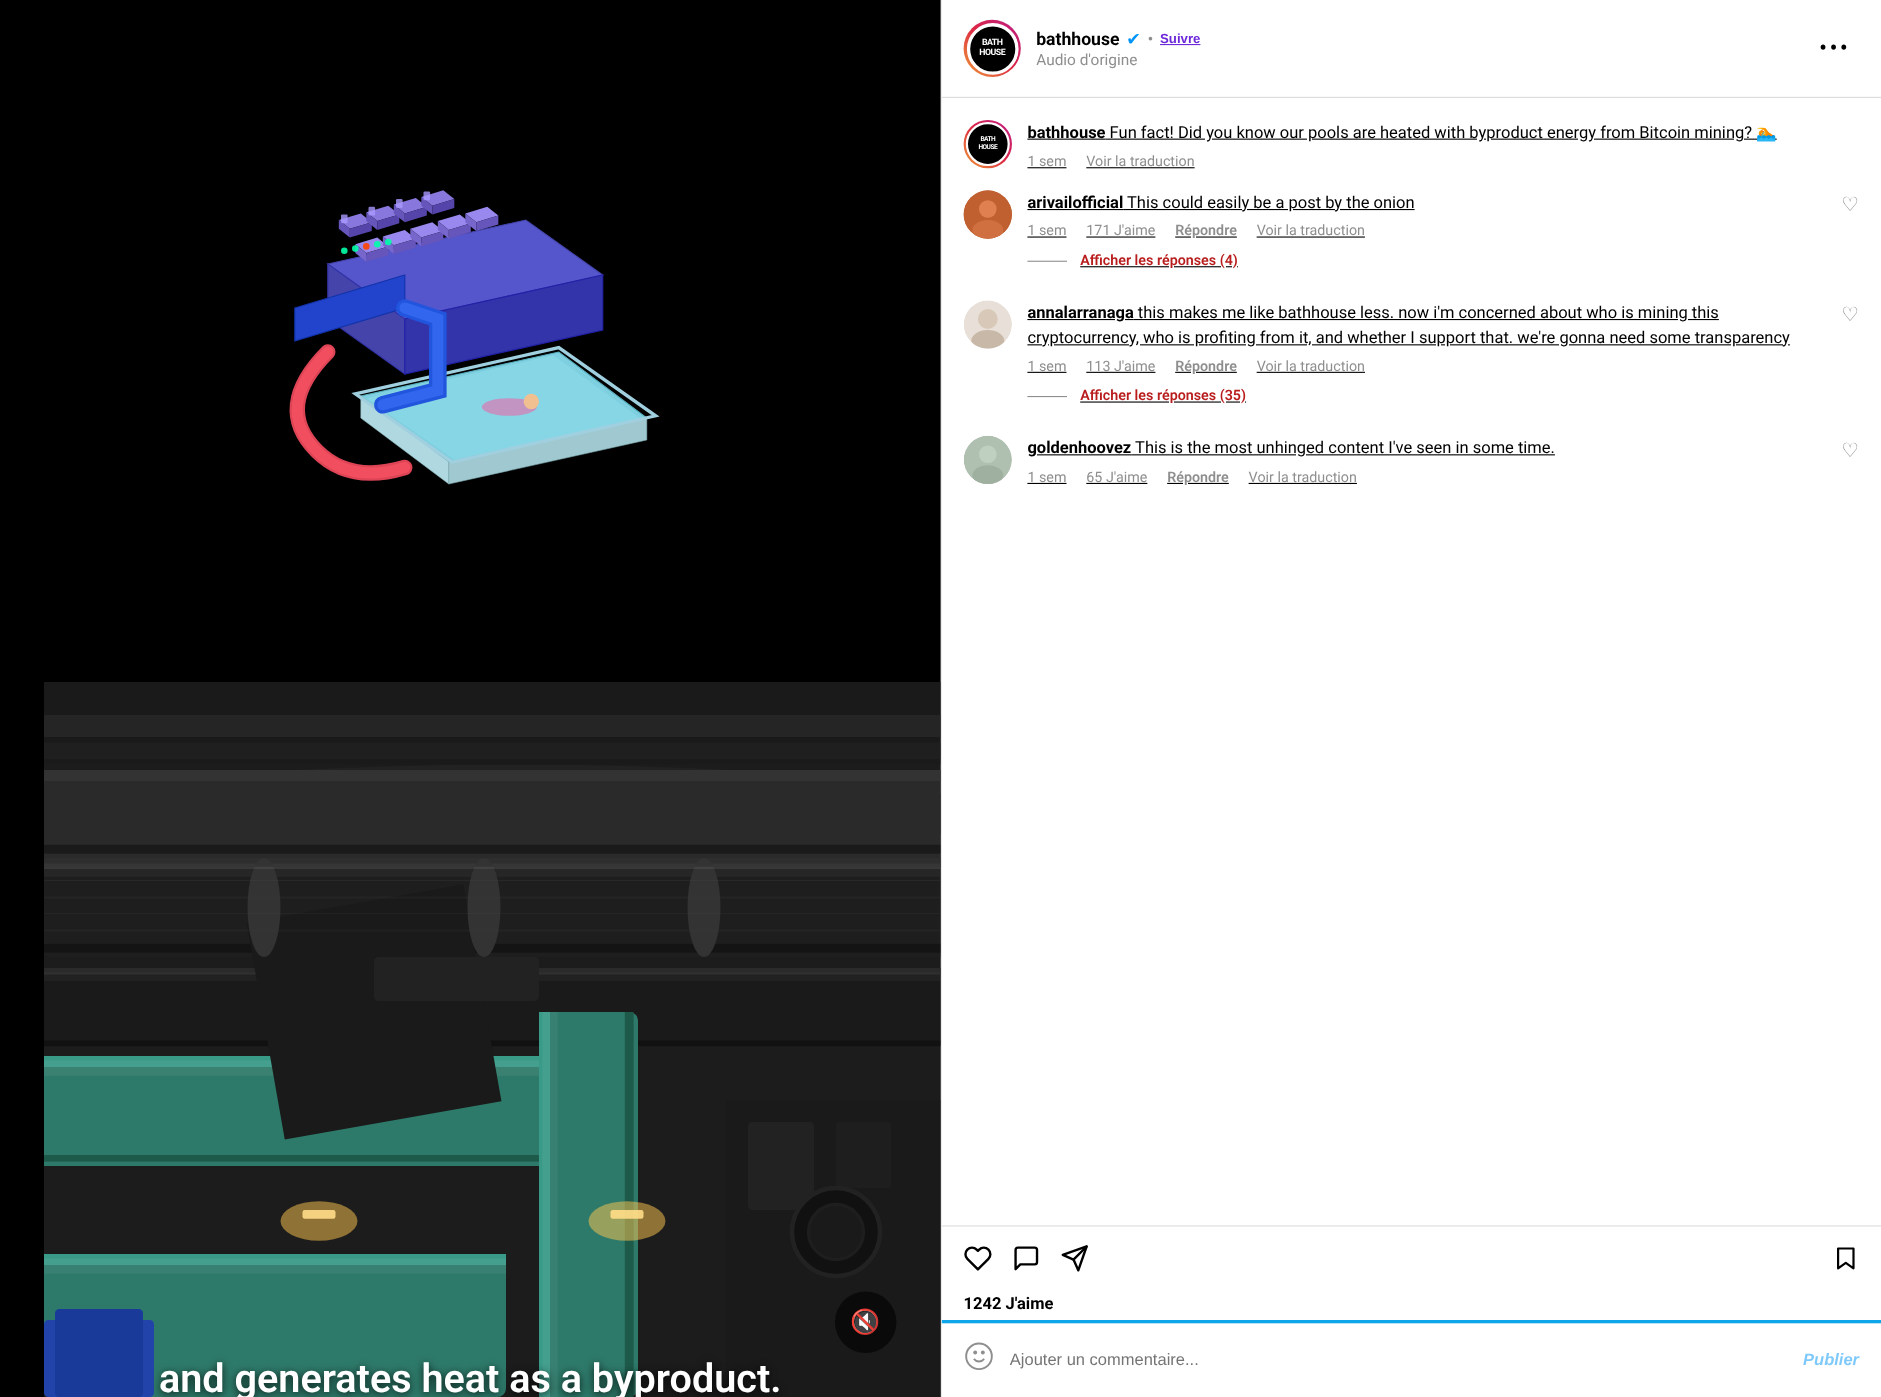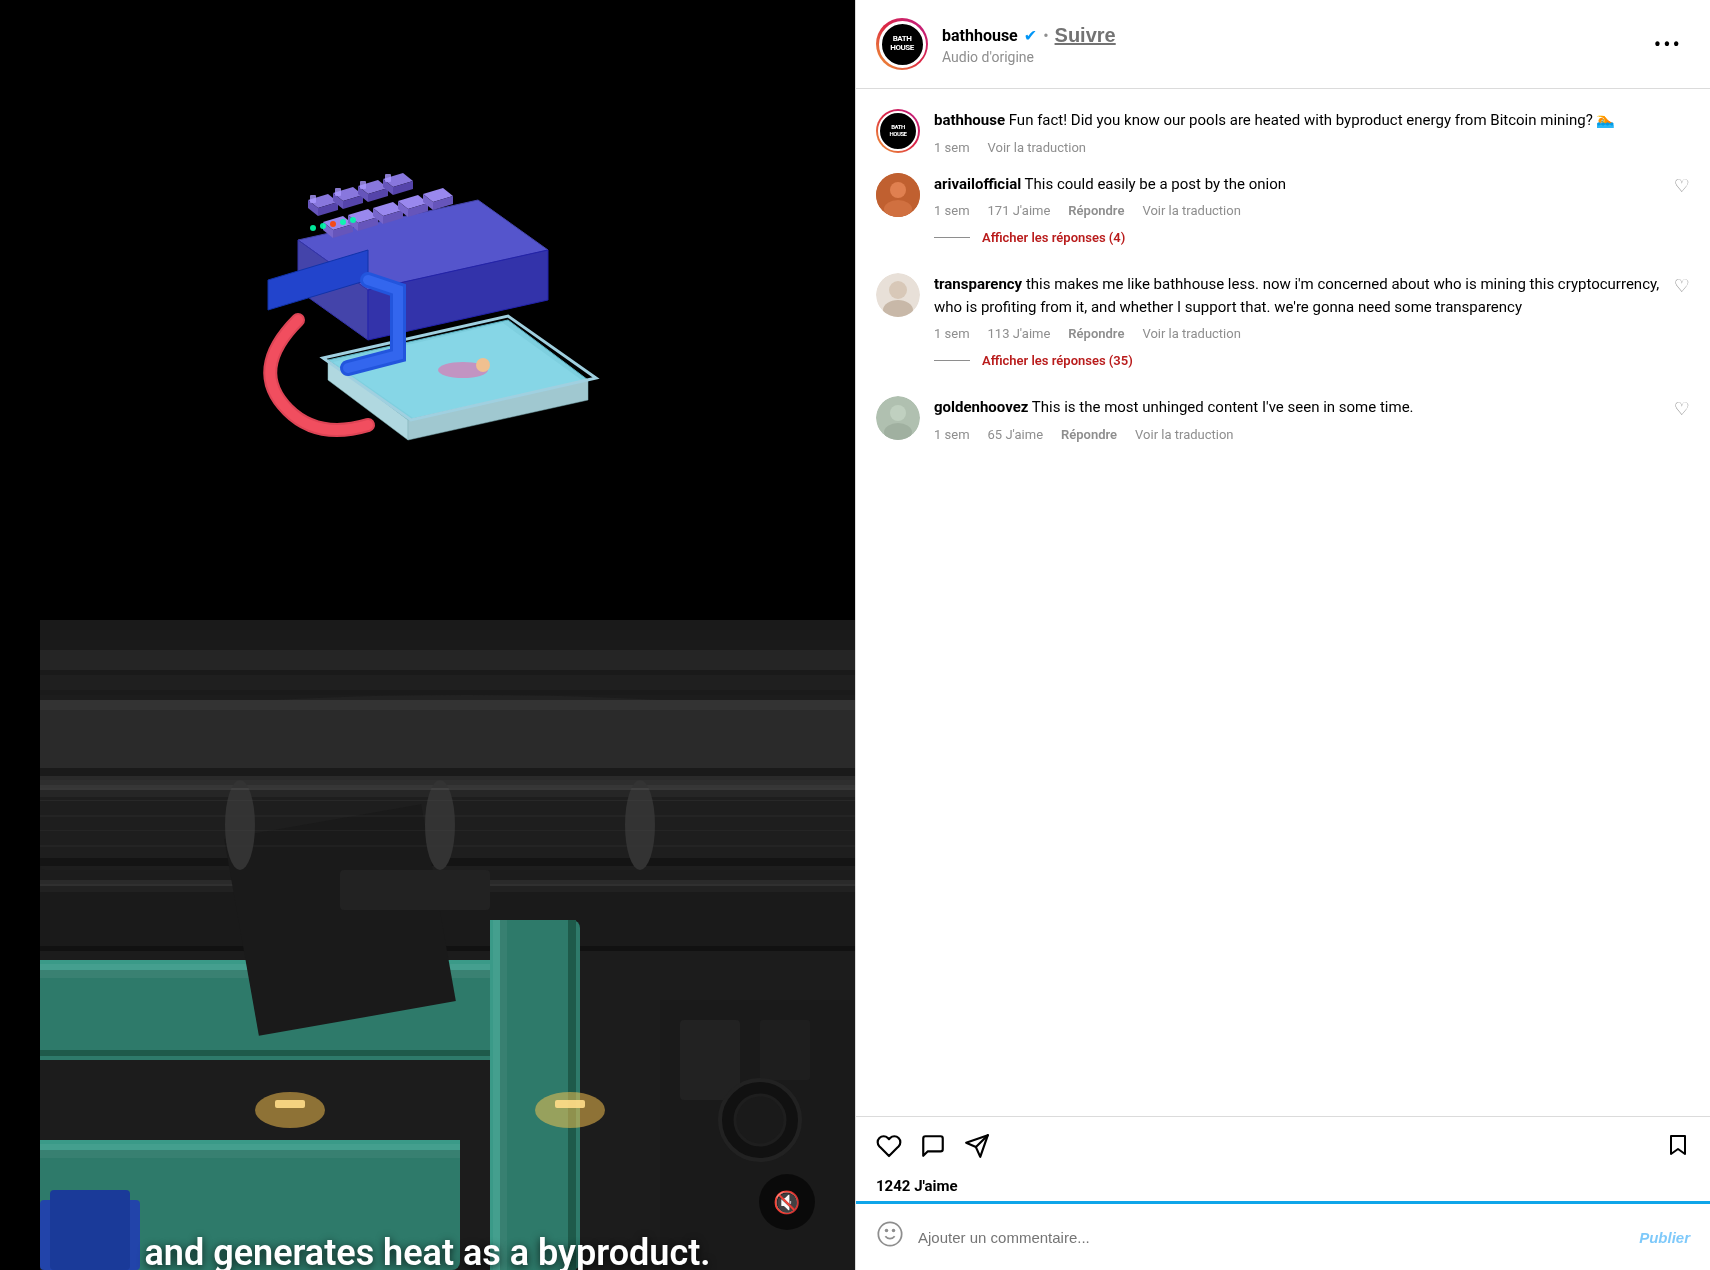--- a/index.html
+++ b/index.html
@@ -149,23 +149,23 @@
       color: #0095f6;
       font-size: 16px;
     }
 
     .dot-sep {
       color: #8e8e8e;
       font-size: 16px;
     }
 
     .follow-btn {
-      color: #737373;
+      color: #6d28d9;
       font-weight: 700;
-      font-size: 20px;
+      font-size: 12px;
       cursor: pointer;
       background: none;
       border: none;
       text-decoration: underline;
     }
 
     .header-subtitle {
       color: #8e8e8e;
       font-size: 14px;
       margin-top: 2px;
@@ -218,20 +218,21 @@
       font-size: 6px;
       color: white;
       font-weight: bold;
       text-align: center;
       letter-spacing: -0.5px;
       line-height: 1.1;
     }
 
     .comment-content {
       flex: 1;
+      text-decoration: underline;
     }
 
     .comment-text {
       font-size: 15px;
       line-height: 1.5;
       color: #000;
     }
 
     .comment-username {
       font-weight: 700;
@@ -628,21 +629,21 @@
     <div class="comment-row">
       <div style="width:44px;height:44px;border-radius:50%;flex-shrink:0;overflow:hidden;">
         <svg width="44" height="44" viewBox="0 0 44 44">
             <rect width="44" height="44" fill="#e8e0d8" rx="22"></rect>
             <circle cx="22" cy="17" r="9" fill="#d8c8b8"></circle>
             <ellipse cx="22" cy="37" rx="15" ry="10" fill="#c8b8a8"></ellipse>
           </svg>
       </div>
       <div class="comment-content">
         <span class="comment-text">
-          <span class="comment-username">transparency</span><span> this makes me like bathhouse less. now i'm concerned about who is mining this cryptocurrency, who is profiting from it, and whether I support that. we're gonna need some transparency</span>
+          <span class="comment-username">annalarranaga</span><span> this makes me like bathhouse less. now i'm concerned about who is mining this cryptocurrency, who is profiting from it, and whether I support that. we're gonna need some transparency</span>
         </span>
         <div class="comment-meta">
           <span>1 sem</span>
           <span>113 J'aime</span>
           <span class="reply-btn">Répondre</span>
           <span>Voir la traduction</span>
         </div>
         <div class="replies-toggle">
           <div class="replies-line"></div>
           <span class="replies-label">Afficher les réponses (35)</span>

